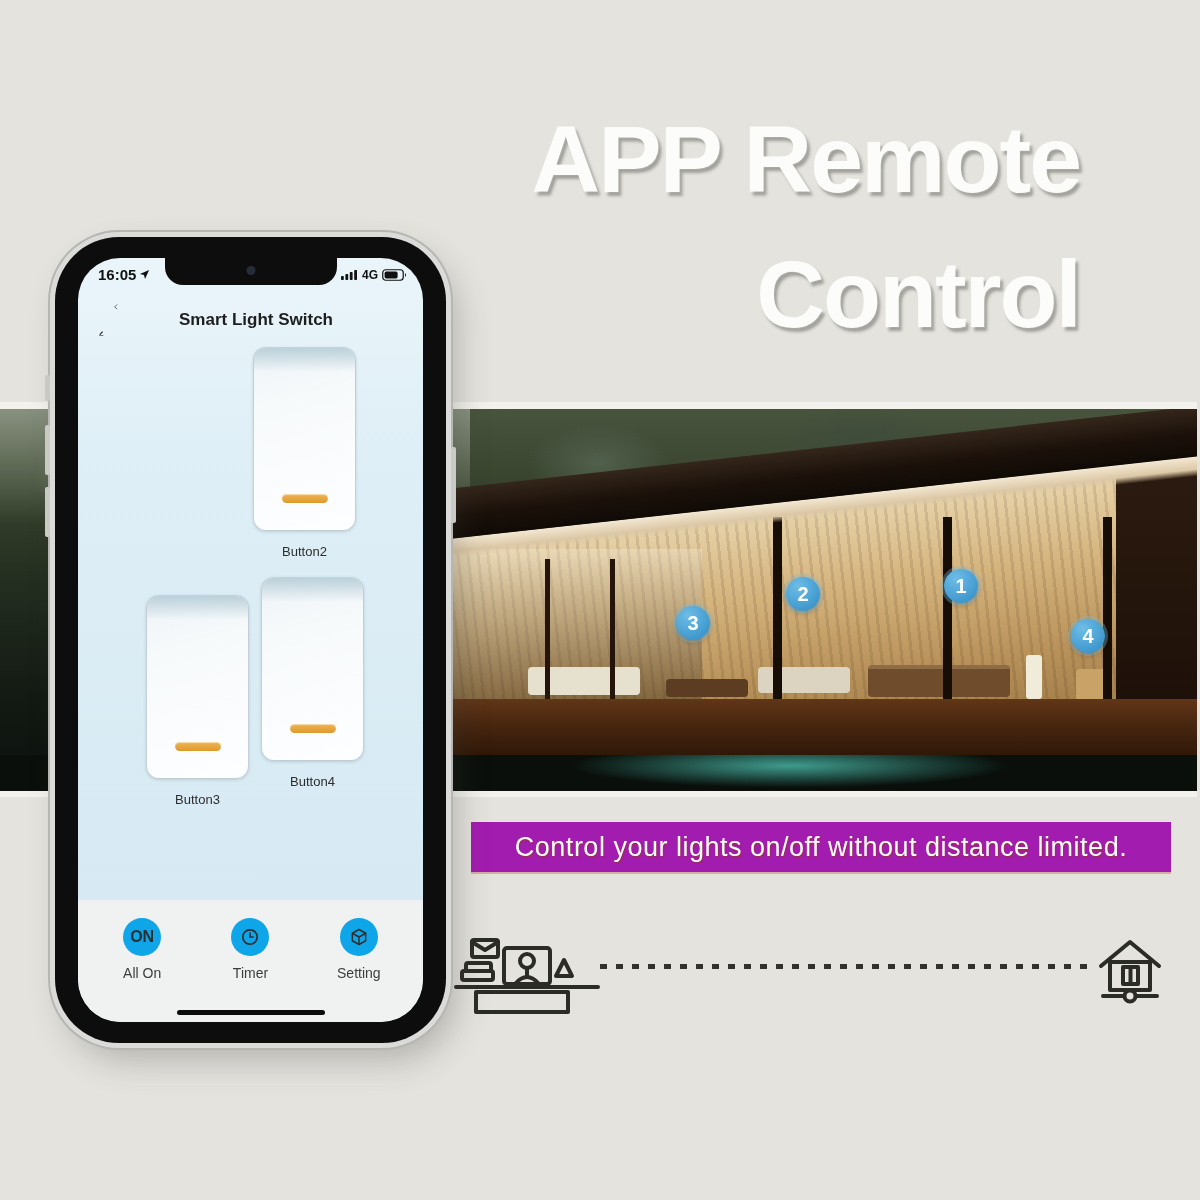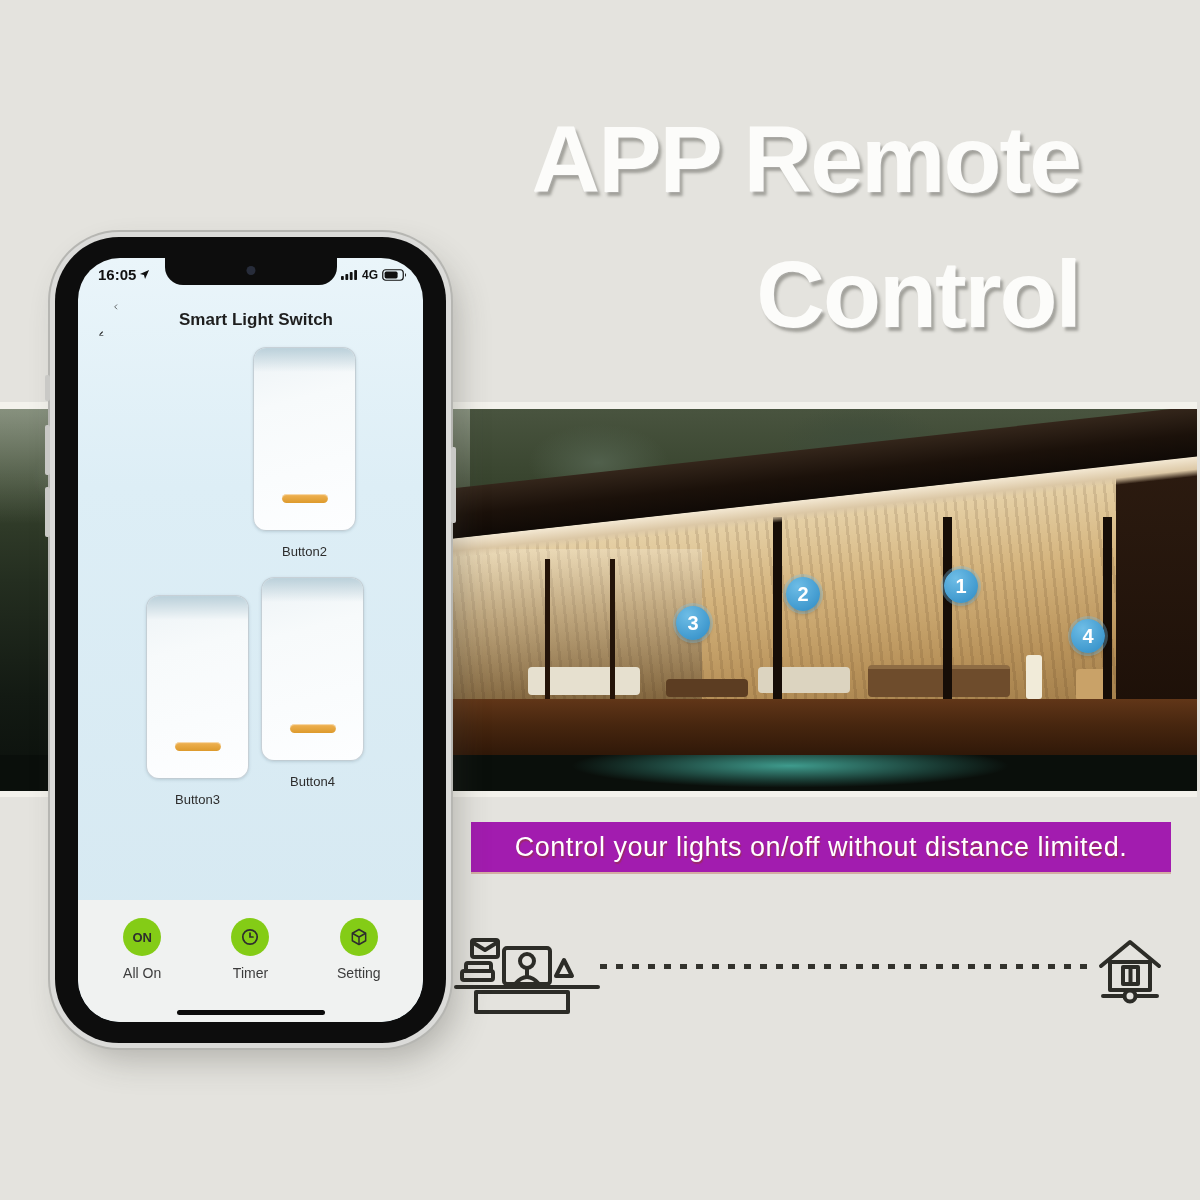--- a/index.html
+++ b/index.html
@@ -124,23 +124,23 @@
   .sw-btn .pill { position:absolute; bottom:27px; left:50%; transform:translateX(-50%);
       width:46px; height:9px; border-radius:5px;
       background:linear-gradient(180deg,#f0b355 0%,#dd9a2c 100%);
       box-shadow:inset 0 1px 1px rgba(255,255,255,0.55); }
   .sw-caption { margin-top:13px; text-align:center; font-size:13px; font-weight:500; color:#2d2d2d; }
 
   .toolbar { position:absolute; left:0; right:0; top:642px; bottom:0; background:#f0f2f1;
       border-radius:0 0 42px 42px; display:flex; justify-content:space-around;
       padding:18px 10px 0 10px; }
   .tool { display:flex; flex-direction:column; align-items:center; width:66px; cursor:pointer; }
-  .tool .circ { width:38px; height:38px; border-radius:50%; background:#84cc16;
+  .tool .circ { width:38px; height:38px; border-radius:50%; background:#0ea5e9;
       display:flex; align-items:center; justify-content:center;
-      font-size:13px; font-weight:800; color:#2e2e2e; letter-spacing:0; }
+      font-size:16px; font-weight:800; color:#2e2e2e; letter-spacing:0; }
   .tool .lbl { margin-top:9px; font-size:14px; color:#3c3c3c; }
   .home-indicator { position:absolute; bottom:7px; left:50%; transform:translateX(-50%);
       width:148px; height:5px; border-radius:3px; background:#0b0b0b; z-index:7; }
 
   svg.glyph { display:block; }
 </style>
 </head>
 <body>
 
 <div class="canvas">

